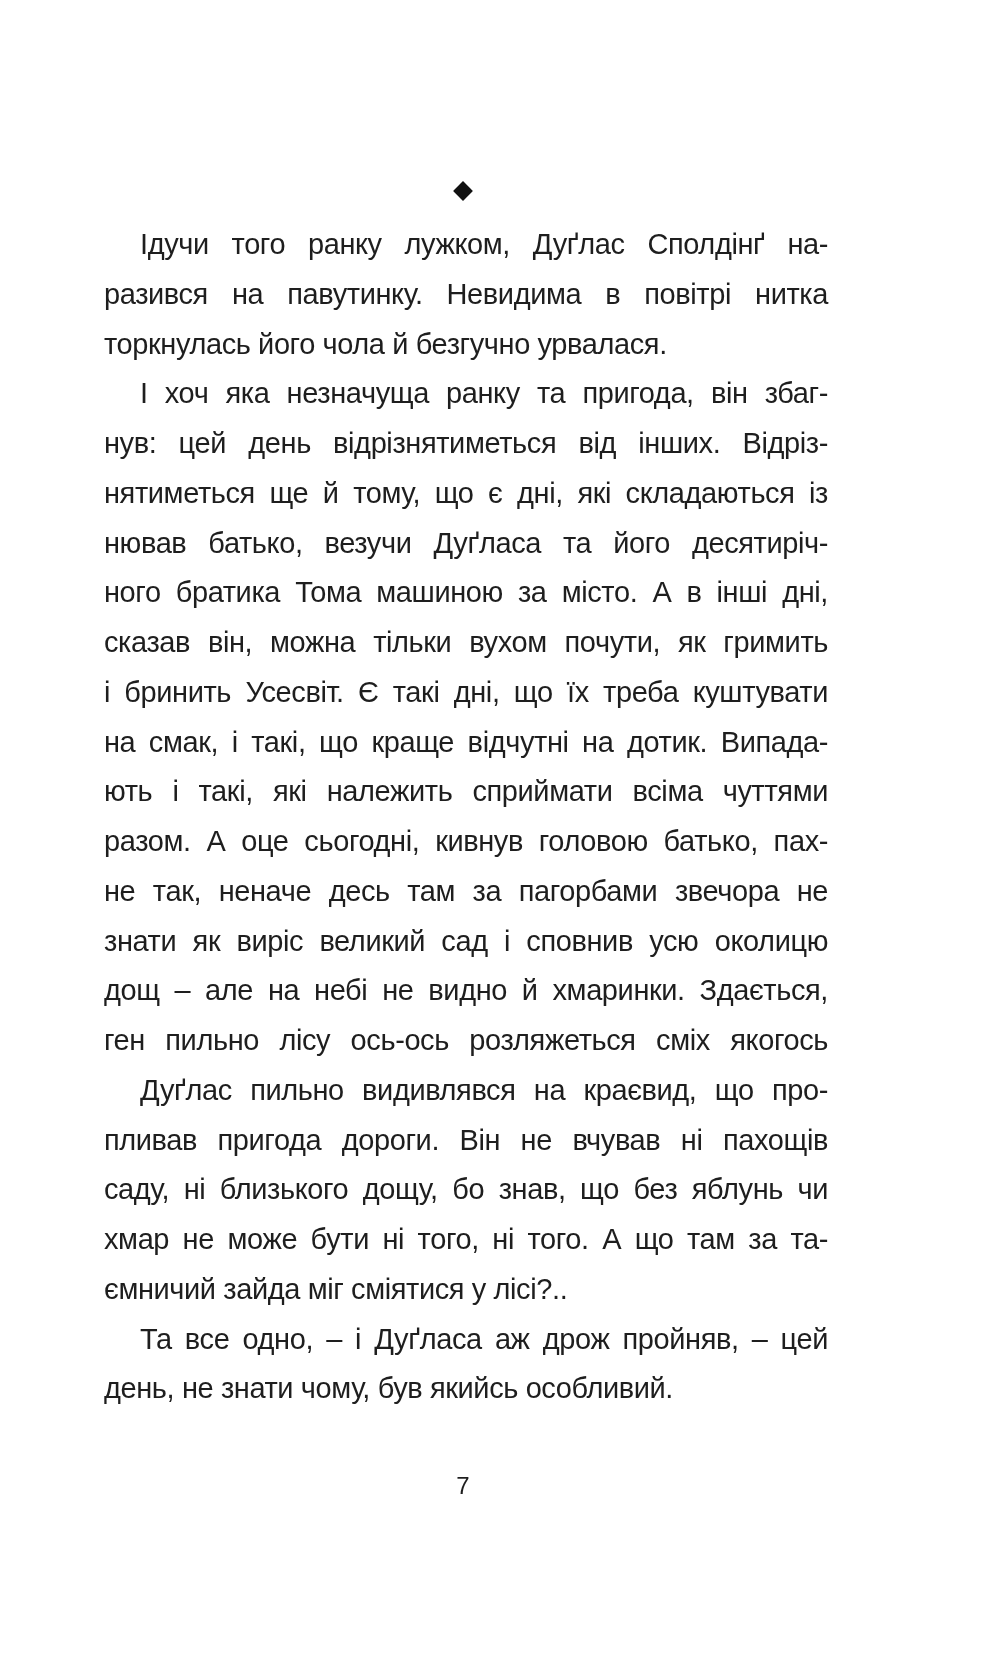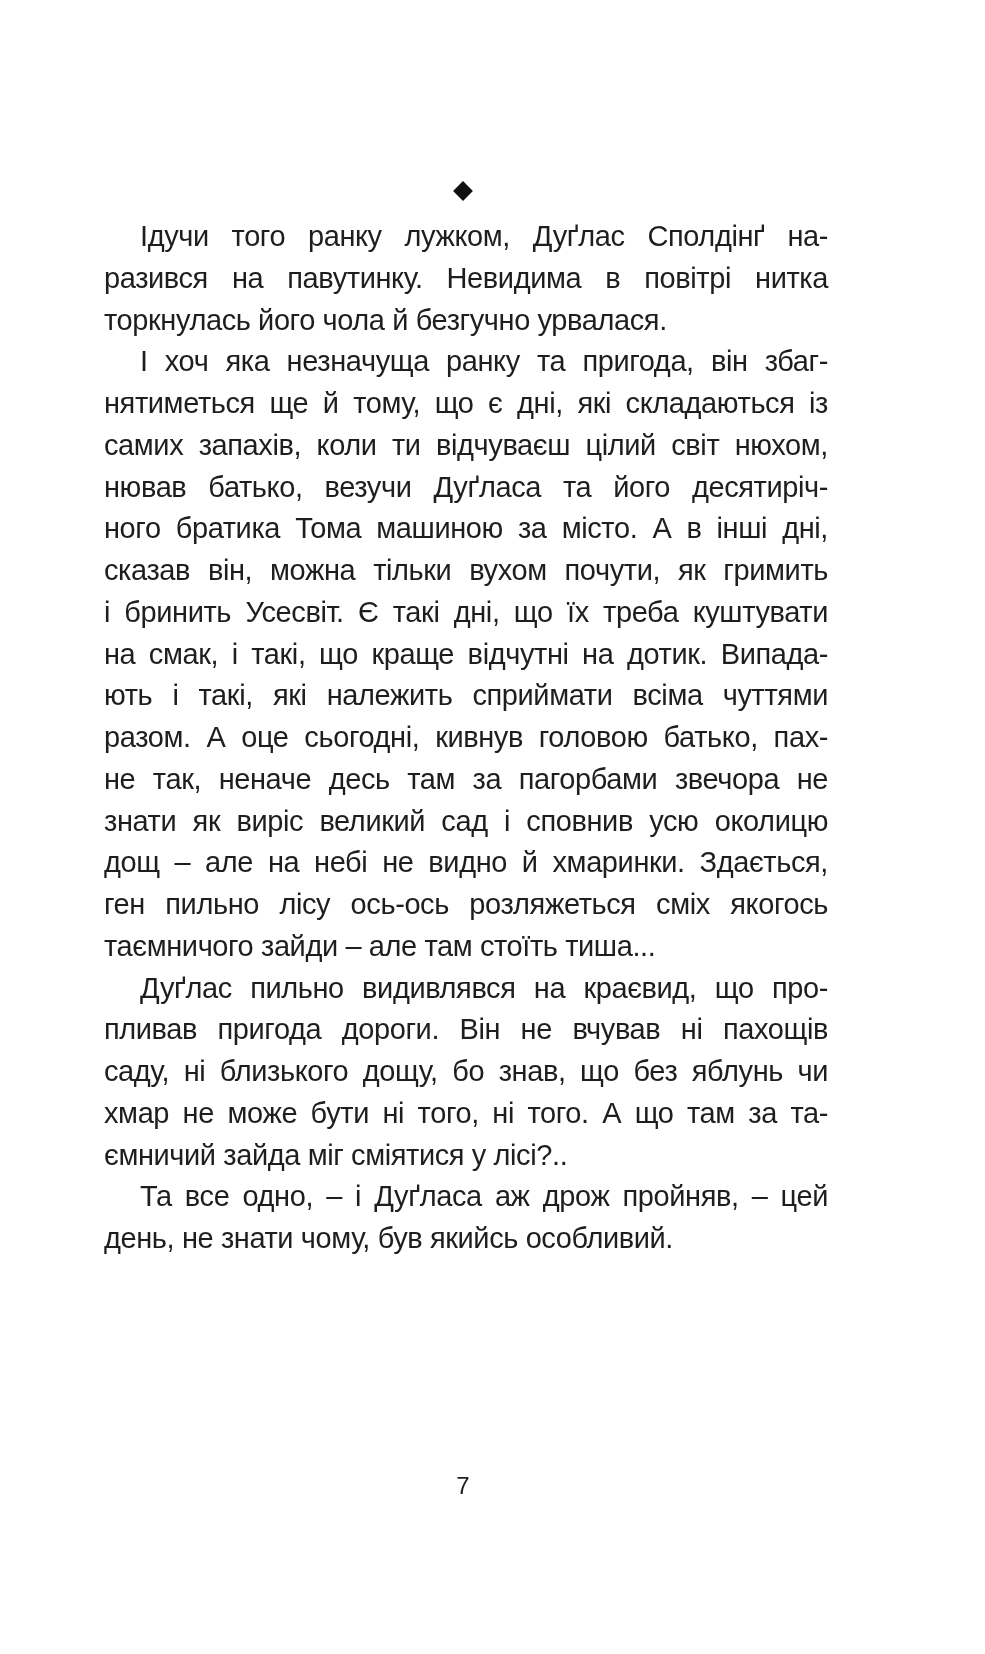--- a/index.html
+++ b/index.html
@@ -30,20 +30,21 @@
       top: 216px;
       width: 724px;
     }
     .line {
       height: 41.75px;
       line-height: 41.75px;
       font-size: 29px;
       white-space: nowrap;
       letter-spacing: -0.4px;
       transform-origin: left center;
+      margin-top: 8px;
     }
     .line.justify {
       text-align: justify;
       text-align-last: justify;
     }
     .line.indent {
       padding-left: 36px;
     }
     .line.last {
       text-align: center;
@@ -67,34 +68,33 @@
 <div class="text-block">
 
   <div>
     <div class="line justify indent">Ідучи того ранку лужком, Дуґлас Сполдінґ на-</div>
     <div class="line justify">разився на павутинку. Невидима в повітрі нитка</div>
     <div class="line last">торкнулась його чола й безгучно урвалася.</div>
   </div>
 
   <div>
     <div class="line justify indent">І хоч яка незначуща ранку та пригода, він збаг-</div>
+    <div class="line justify">нув: цей день відрізнятиметься від інших. Відріз-</div>
     <div class="line justify">нятиметься ще й тому, що є дні, які складаються із</div>
-    <div class="line justify">самих запахів, коли ти відчуваєш цілий світ нюхом,</div>
     <div class="line justify">нював батько, везучи Дуґласа та його десятиріч-</div>
     <div class="line justify">ного братика Тома машиною за місто. А в інші дні,</div>
     <div class="line justify">сказав він, можна тільки вухом почути, як гримить</div>
     <div class="line justify">і бринить Усесвіт. Є такі дні, що їх треба куштувати</div>
     <div class="line justify">на смак, і такі, що краще відчутні на дотик. Випада-</div>
     <div class="line justify">ють і такі, які належить сприймати всіма чуттями</div>
     <div class="line justify">разом. А оце сьогодні, кивнув головою батько, пах-</div>
     <div class="line justify">не так, неначе десь там за пагорбами звечора не</div>
     <div class="line justify">знати як виріс великий сад і сповнив усю околицю</div>
     <div class="line justify">дощ – але на небі не видно й хмаринки. Здається,</div>
     <div class="line justify">ген пильно лісу ось-ось розляжеться сміх якогось</div>
-    <div class="line last">таємничого зайди – але там стоїть тиша...</div>
   </div>
 
   <div>
     <div class="line justify indent">Дуґлас пильно видивлявся на краєвид, що про-</div>
     <div class="line justify">пливав пригода дороги. Він не вчував ні пахощів</div>
     <div class="line justify">саду, ні близького дощу, бо знав, що без яблунь чи</div>
     <div class="line justify">хмар не може бути ні того, ні того. А що там за та-</div>
     <div class="line last">ємничий зайда міг сміятися у лісі?..</div>
   </div>
 

